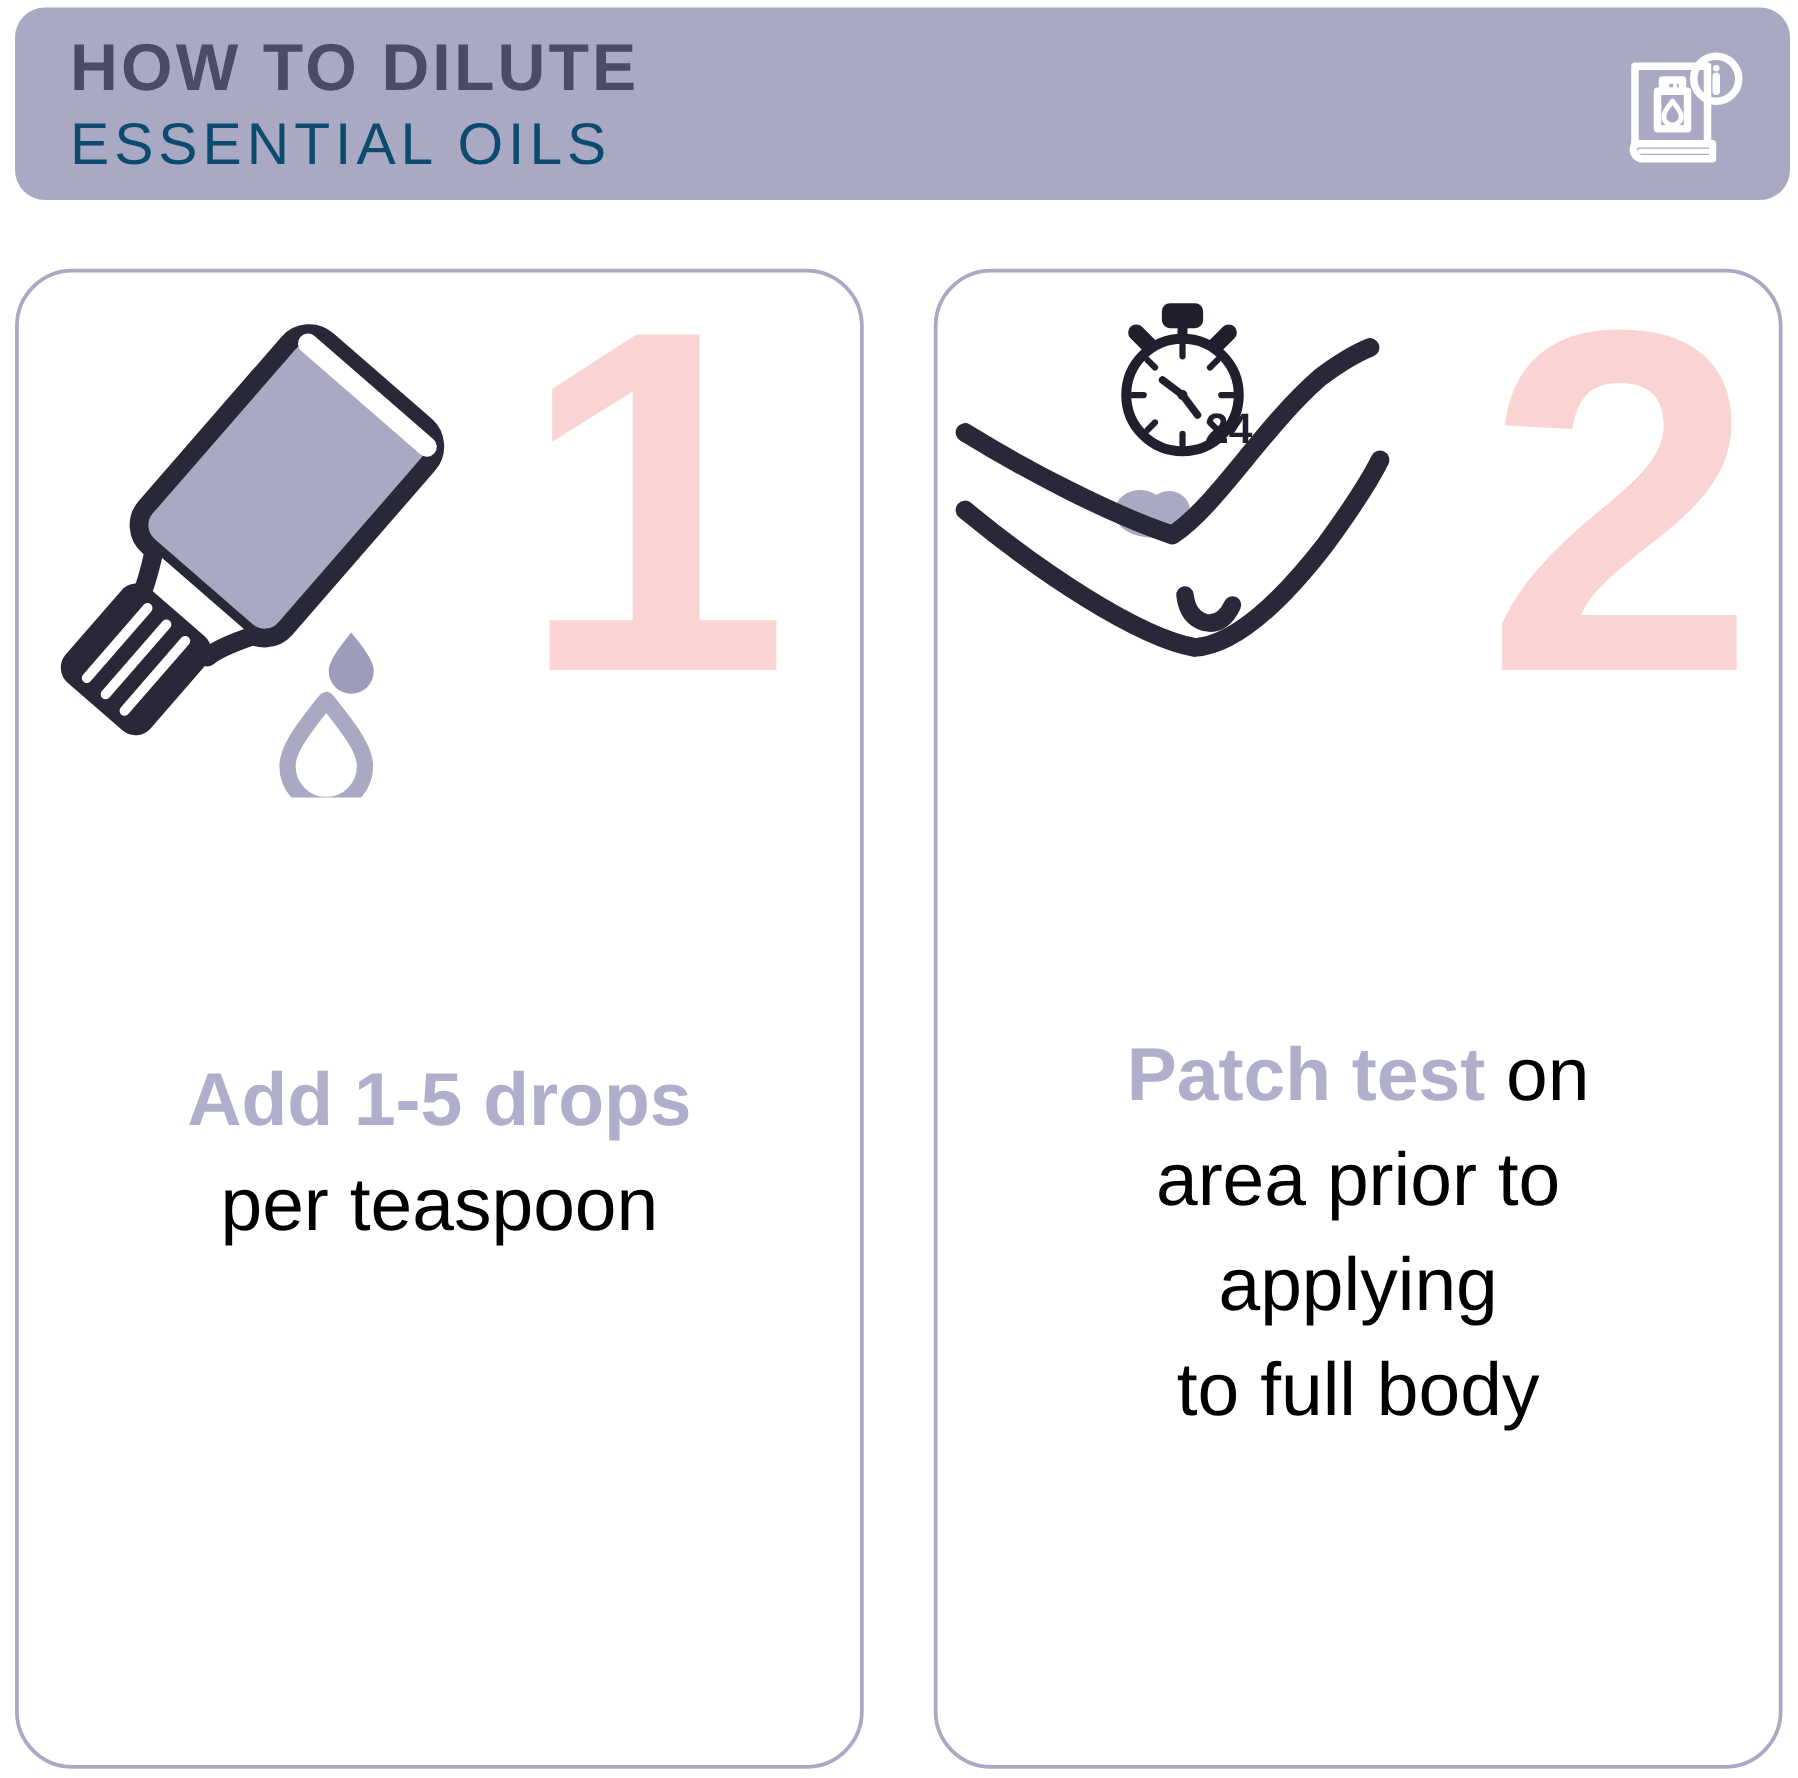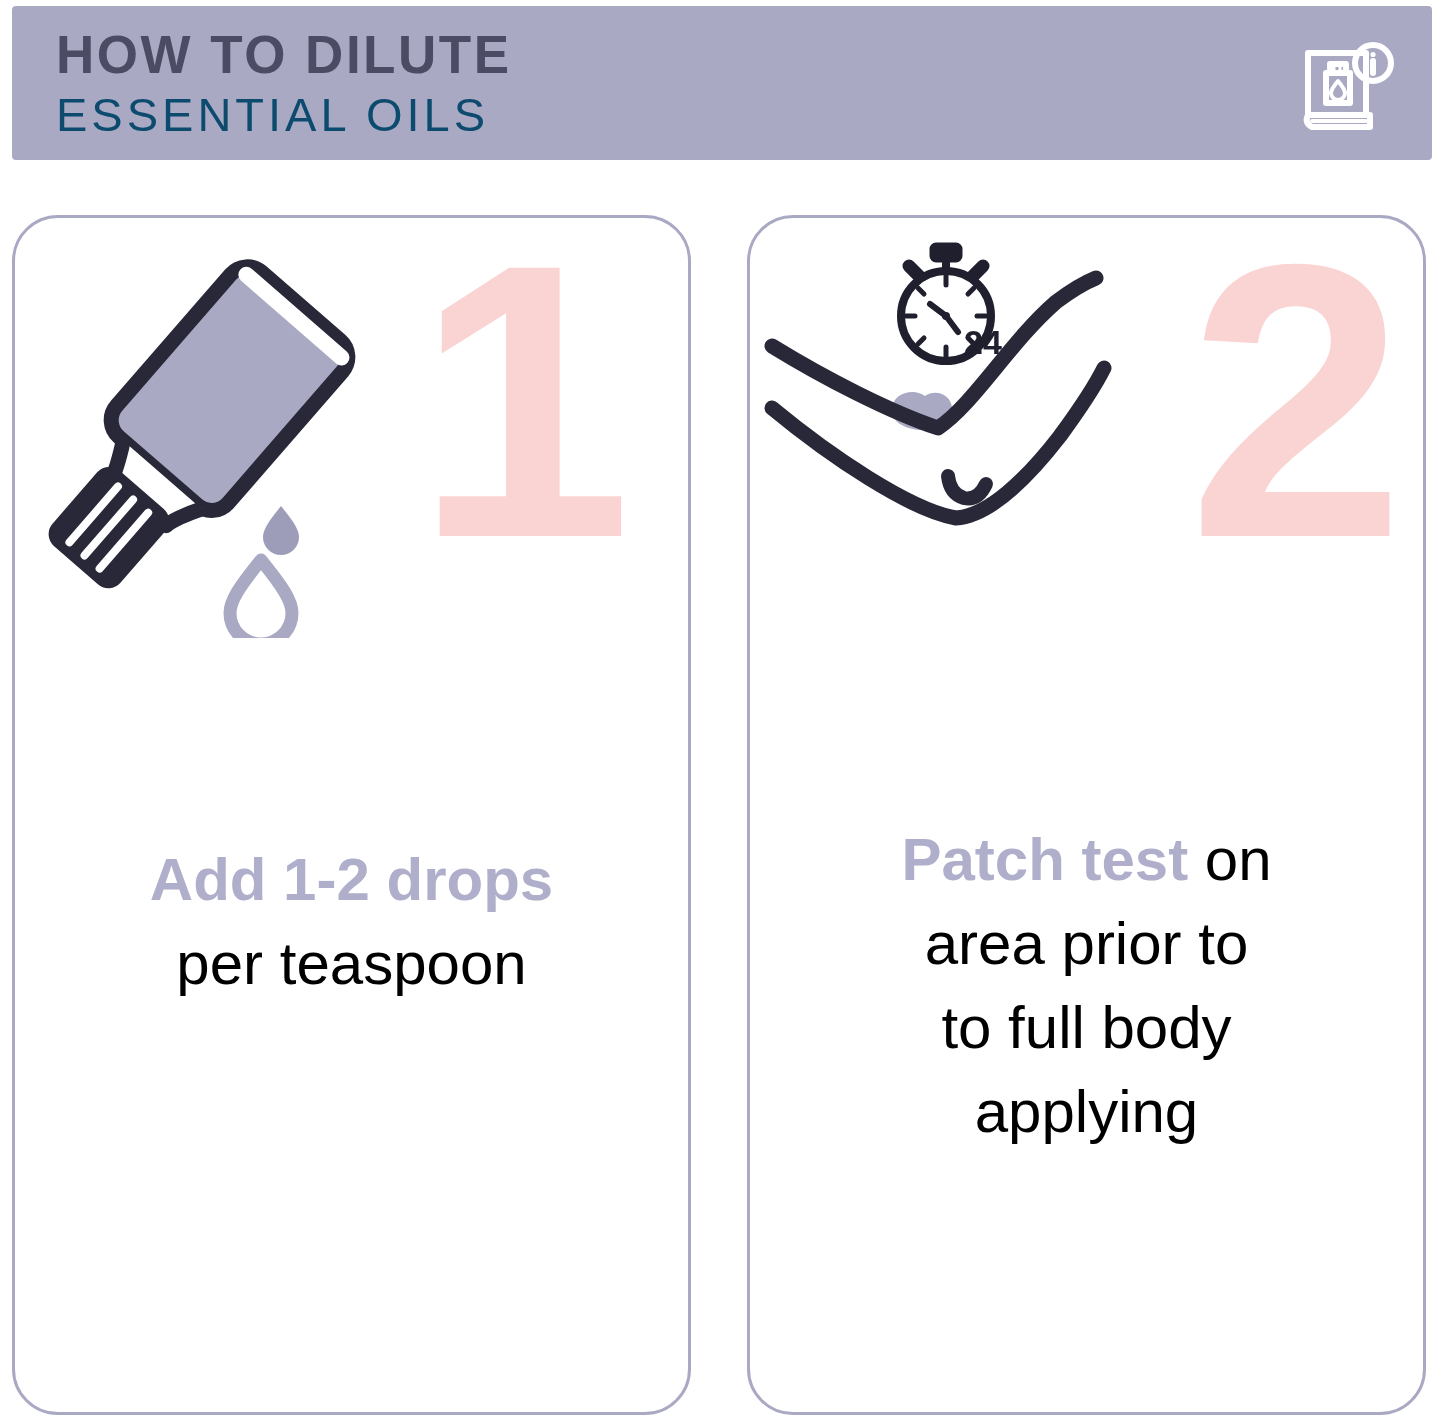--- a/index.html
+++ b/index.html
@@ -16,21 +16,21 @@
   }
 
   
   .header-bar {
     position: absolute;
     left: 12px;
     top: 6px;
     width: 1420px;
     height: 154px;
     background: #a9a9c4;
-    border-radius: 4px;
+    border-radius: 24px;
     box-sizing: border-box;
   }
   .header-text-block {
     position: absolute;
     left: 44px;
     top: 18px;
   }
   .header-title {
     font-size: 53px;
     font-weight: bold;
@@ -170,21 +170,21 @@
             <path d="M146 284 v74 M166 284 v74 M186 284 v74" stroke="#ffffff" stroke-width="8" stroke-linecap="round"></path>
           </g>
 
           <path d="M252 268 c13 16 18 24 18 31 a18 18 0 0 1 -36 0 c0 -7 5 -15 18 -31 z" fill="#9d9dba"></path>
 
           <path d="M232 322 c22 27 31 41 31 53 a31 31 0 0 1 -62 0 c0 -12 9 -26 31 -53 z" fill="#ffffff" stroke="#a9a9c4" stroke-width="13" stroke-linejoin="round"></path>
         </svg>
       </div>
     </div>
     <div class="caption">
-      <div class="hl">Add 1-2 drops</div>
+      <div class="hl">Add 1-5 drops</div>
       <div>per teaspoon</div>
     </div>
   </div>
 
   <div class="card card-2">
     <div class="illus-area">
       <div class="step-num">2</div>
       <div class="art">
         <svg width="390" height="330" viewBox="0 0 390 330" fill="none">
 
@@ -224,18 +224,18 @@
             <circle cx="60" cy="72" r="4" fill="#1f1f2e" stroke="none"></circle>
 
             <text x="78" y="110" font-family="Liberation Sans, sans-serif" font-size="34" font-weight="bold" fill="#1f1f2e" stroke="none">24</text>
           </g>
         </svg>
       </div>
     </div>
     <div class="caption">
       <div><span class="hl">Patch test</span><span> on</span></div>
       <div>area prior to</div>
+      <div>applying</div>
       <div>to full body</div>
-      <div>applying</div>
     </div>
   </div>
 
 </div>
 
 </body></html>

